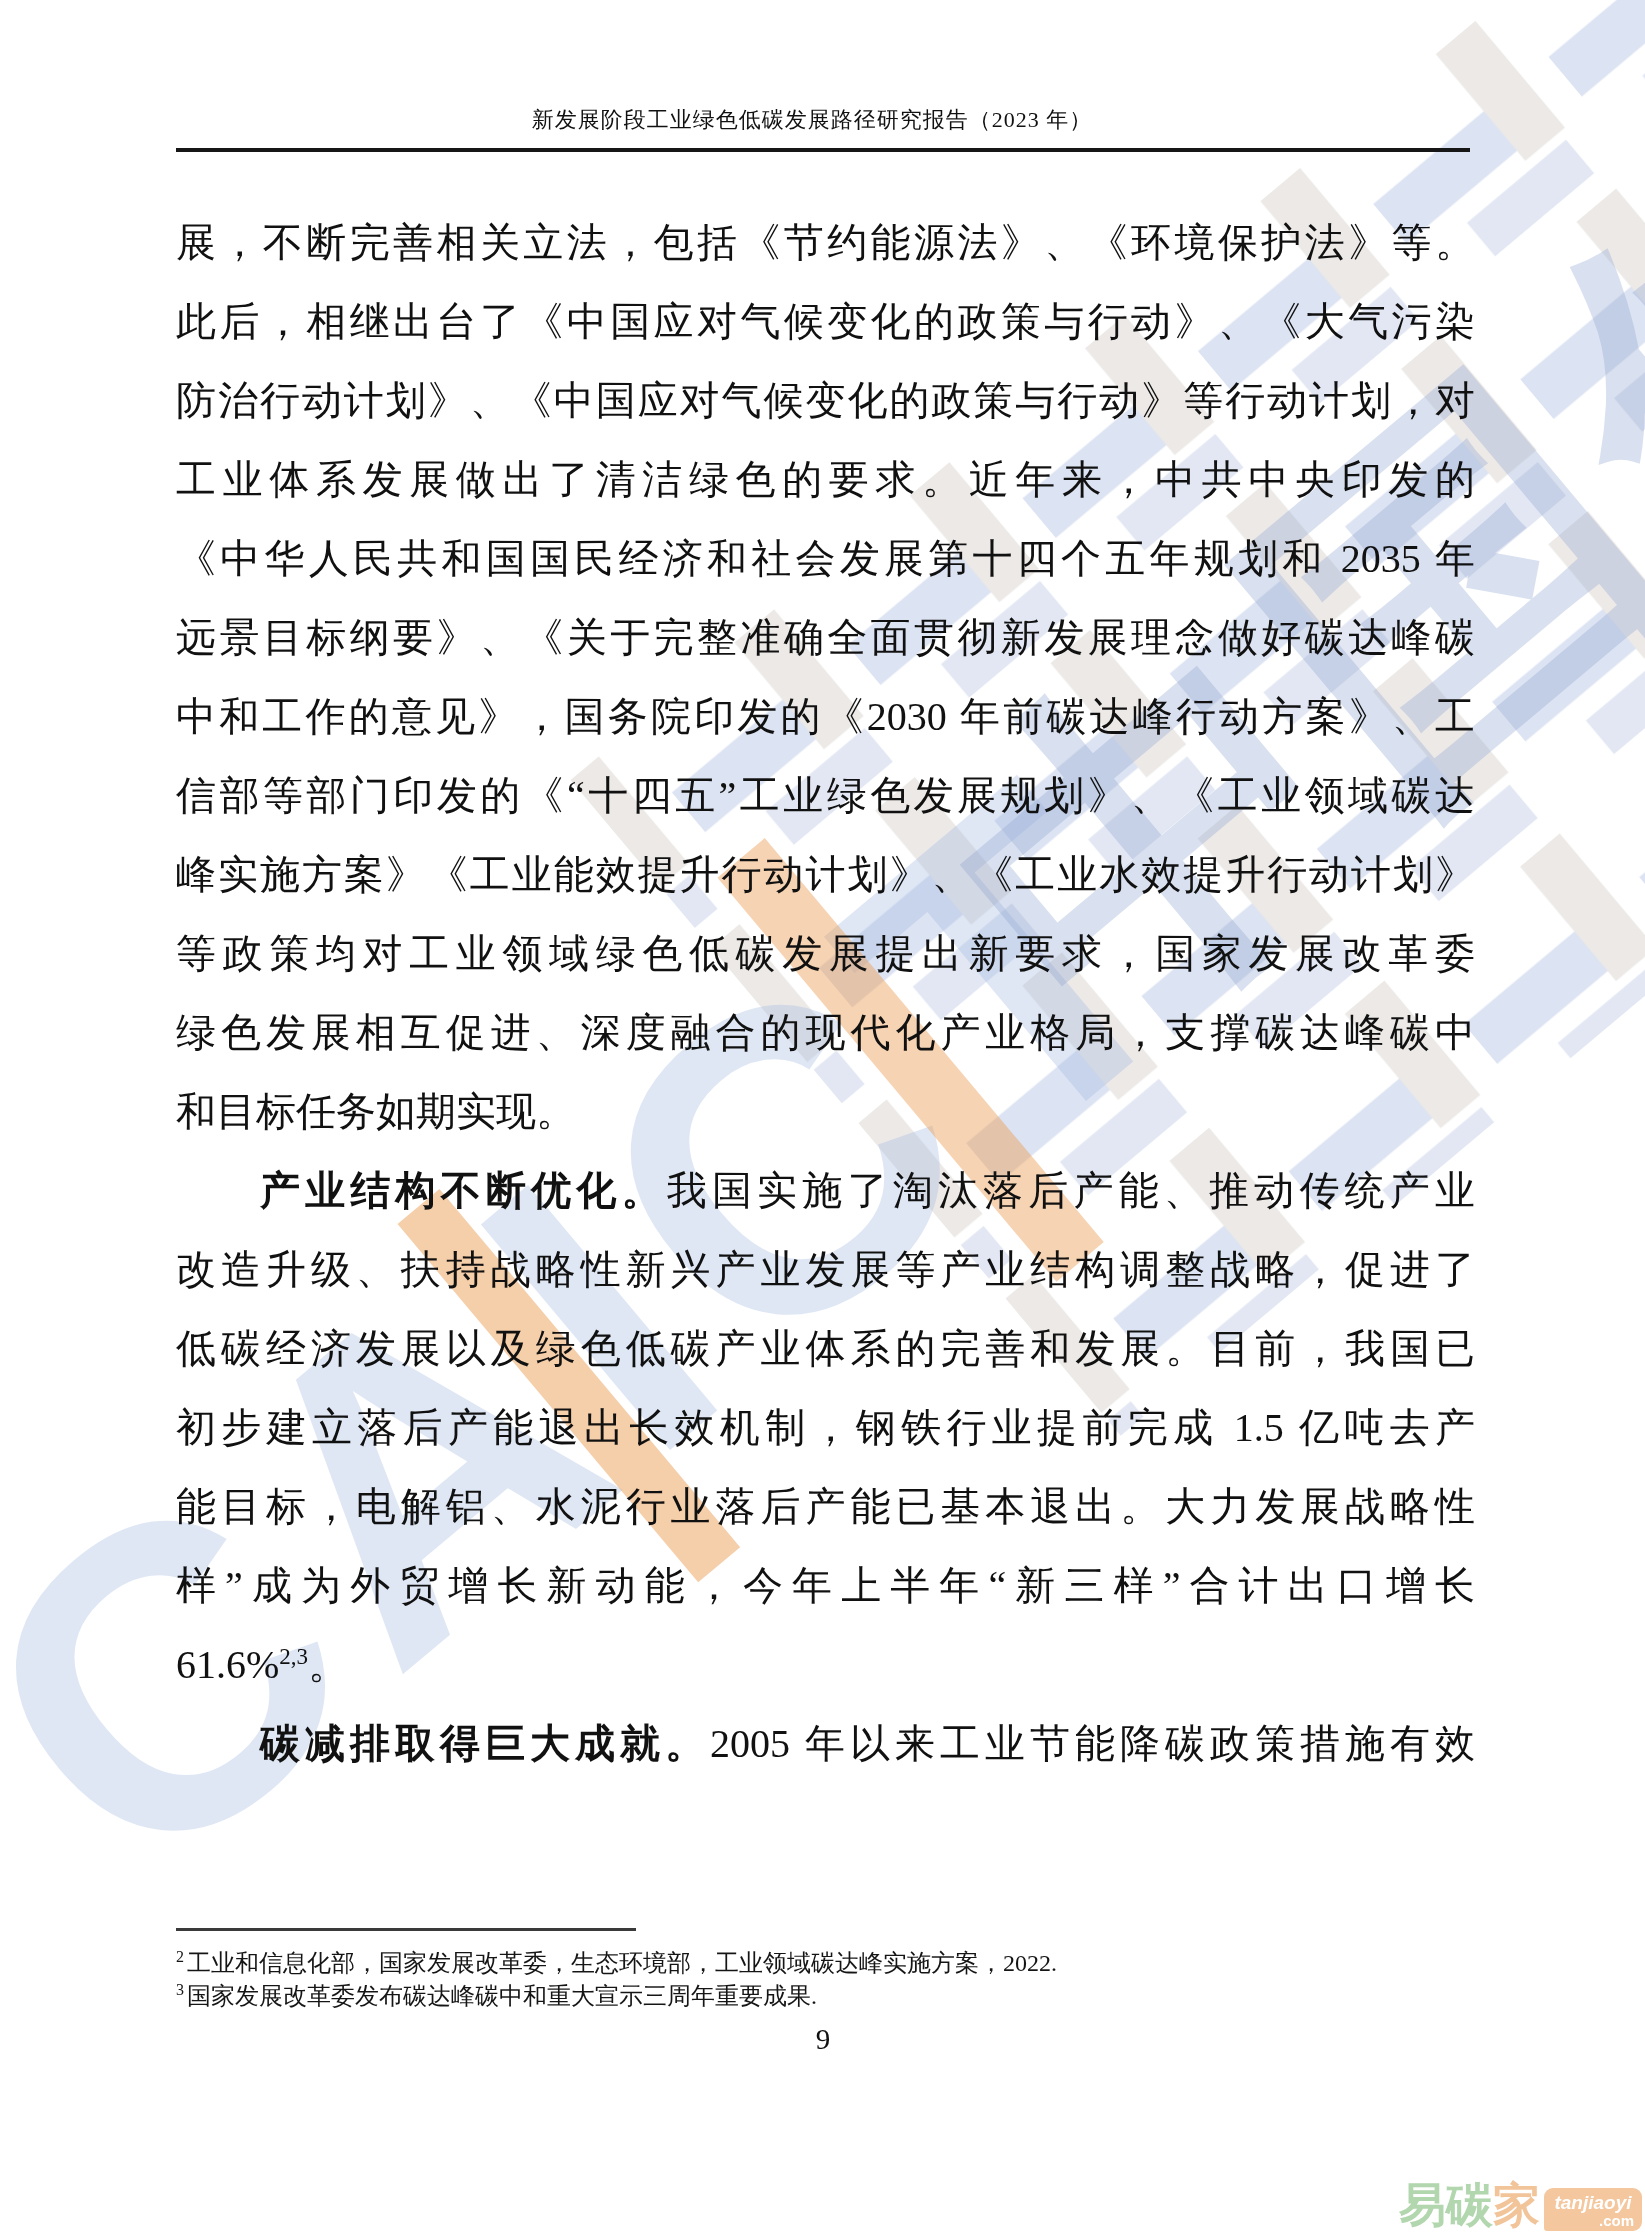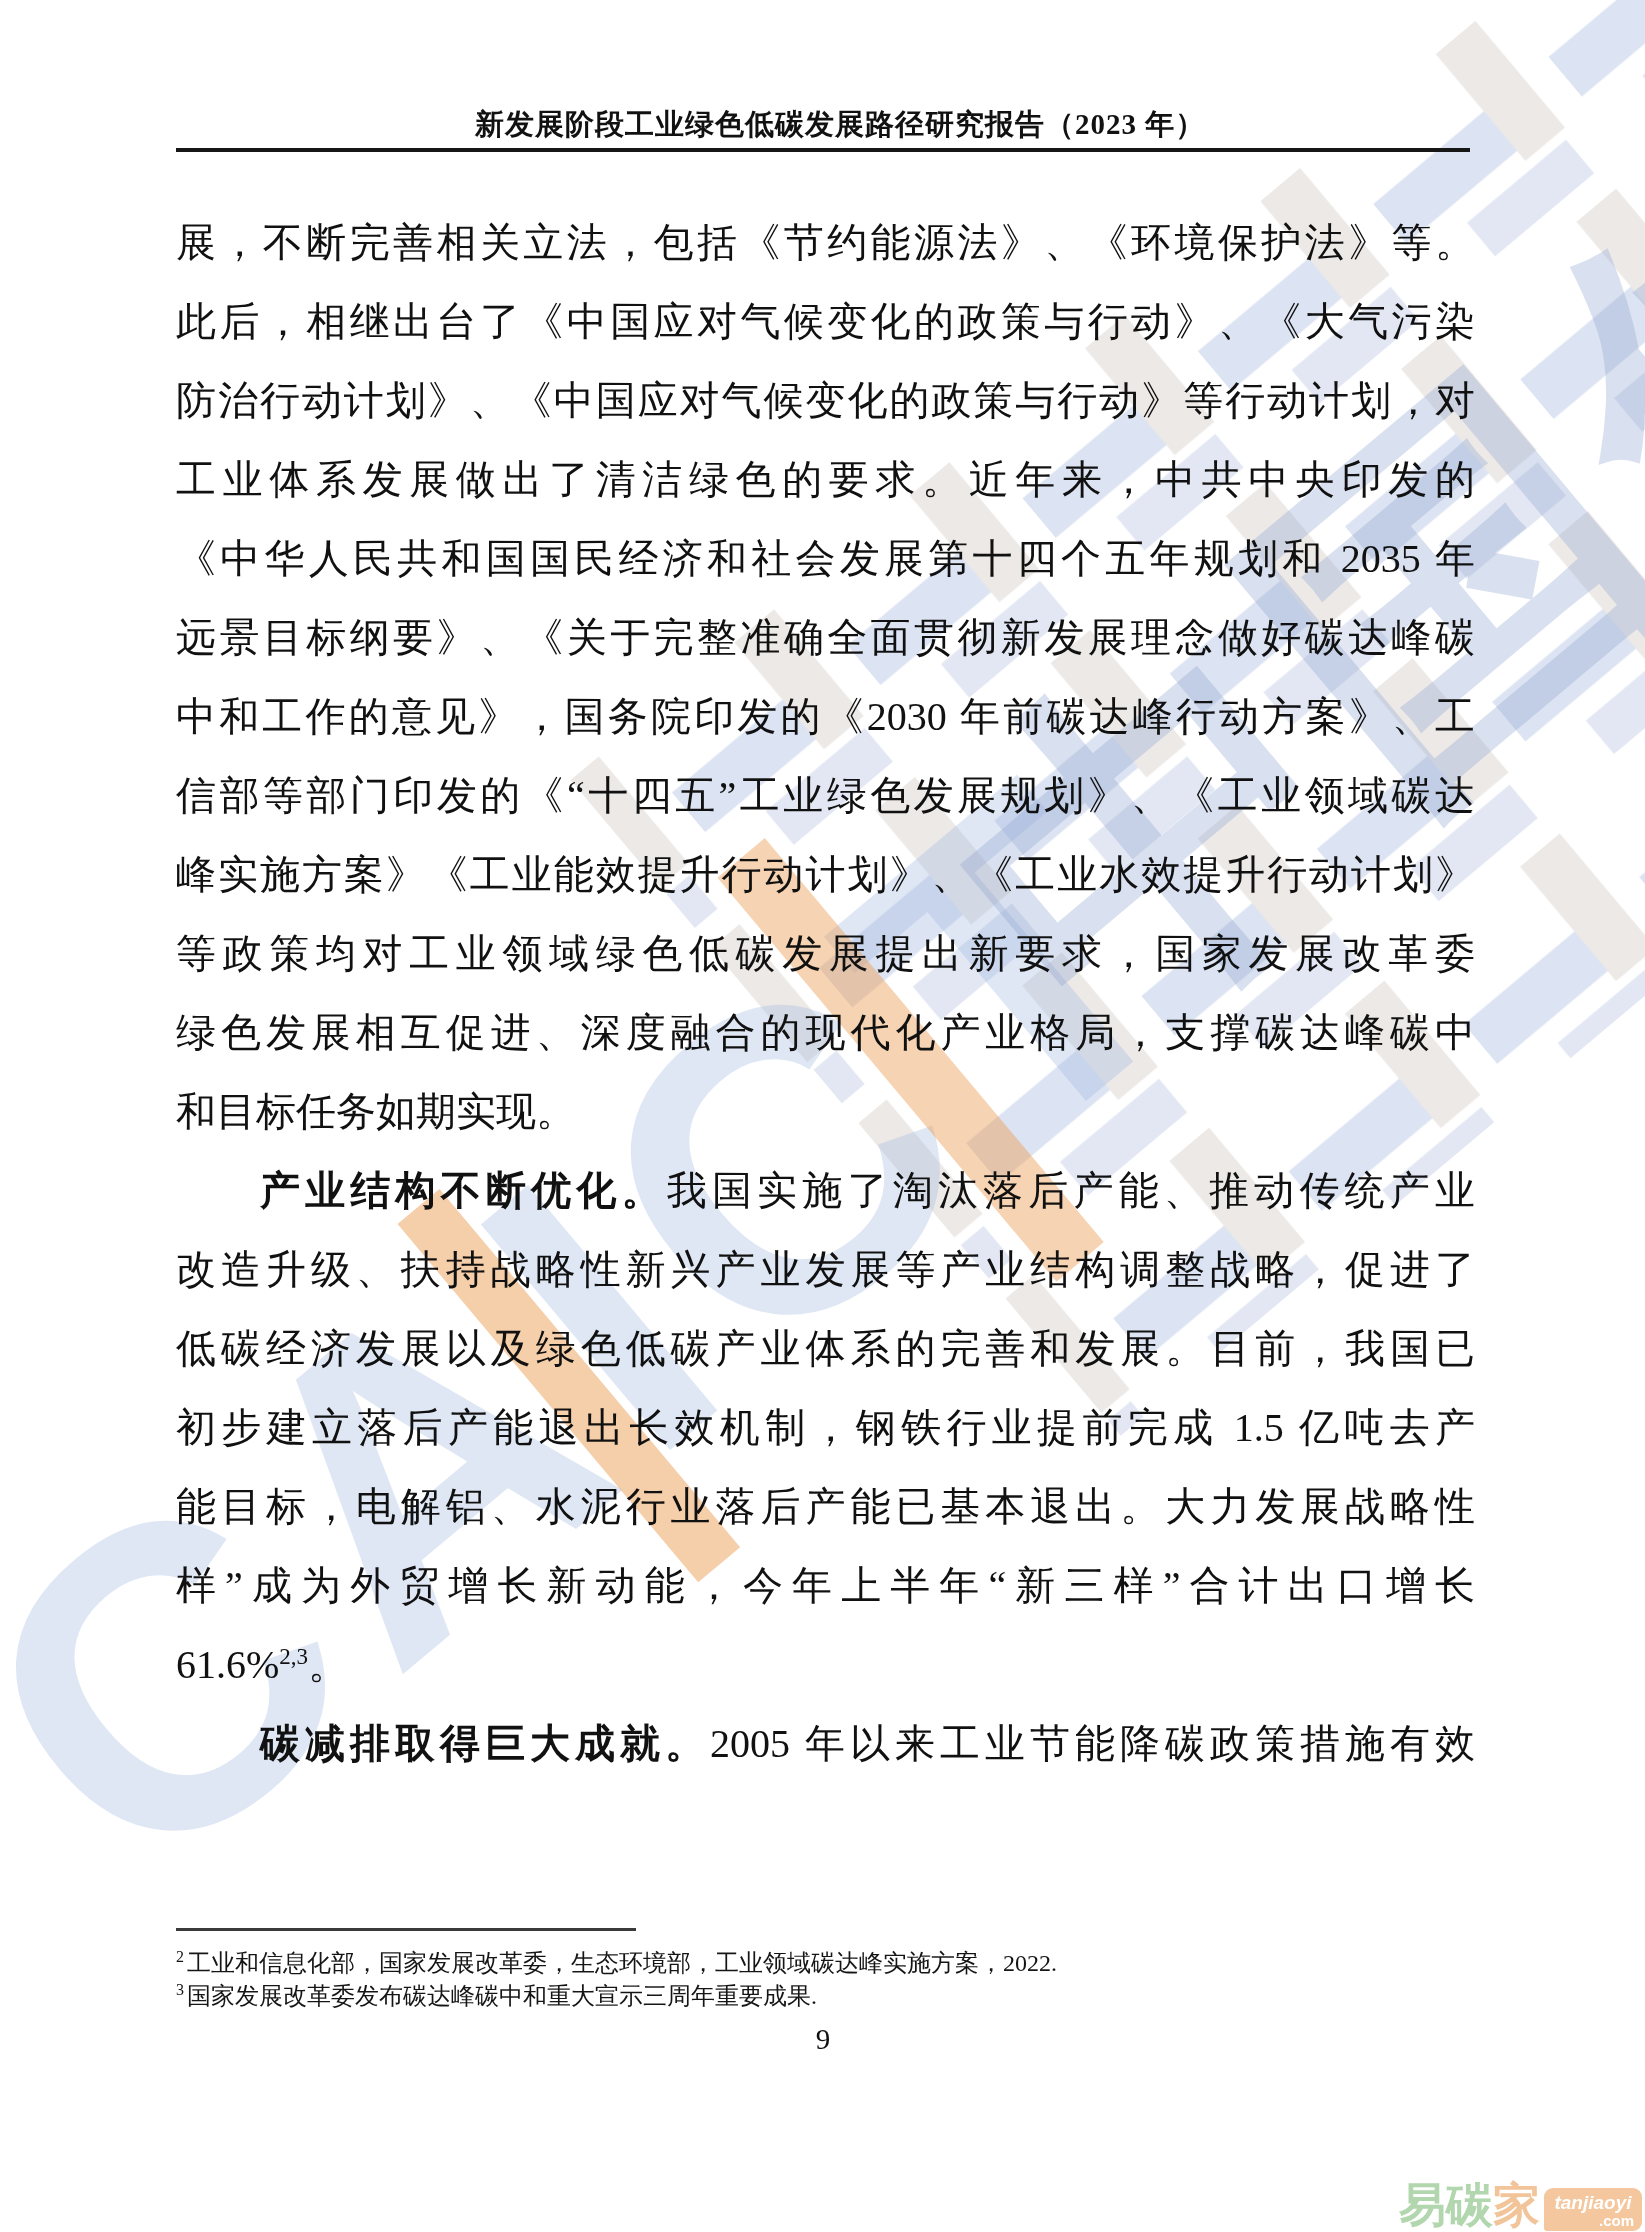--- a/index.html
+++ b/index.html
@@ -7,22 +7,22 @@
     position:relative; width:1646px; height:2233px; margin:0 auto;
     background:#ffffff; overflow:hidden;
     font-family:"Liberation Serif","DejaVu Serif",serif; color:#111;
   }
   
   .wm-svg { position:absolute; left:0; top:0; width:1646px; height:2233px; z-index:0; pointer-events:none; }
   .wm-latin { font-family:"Liberation Sans","DejaVu Sans",sans-serif; font-weight:bold; font-size:430px; letter-spacing:22px; opacity:0.32; }
   .wm-cn   { font-family:"Liberation Serif","DejaVu Serif",serif; font-weight:bold; font-size:370px; letter-spacing:18px; opacity:0.33; }
   
   .header-title {
-    position:absolute; left:193px; width:1294px; top:105px; z-index:2;
-    text-align:center; font-size:29px; font-weight:bold; letter-spacing:1px;
+    position:absolute; left:165px; width:1294px; top:105px; z-index:2;
+    text-align:center; font-size:22px; font-weight:normal; letter-spacing:1px;
   }
   .header-rule { position:absolute; left:176px; width:1294px; top:148px; height:0; border-top:4px solid #161616; z-index:2; }
   
   .body-text { position:absolute; left:176px; top:203px; width:1299px; z-index:1; }
   .line { height:79px; line-height:79px; font-size:40px; white-space:nowrap; text-align:left; }
   .line.j { white-space:normal; text-align:justify; text-align-last:justify; text-justify:inter-character; overflow:hidden; }
   .line.ind { padding-left:84px; }
   .lead { font-family:Liberation Serif, serif; font-weight:700; }
   .line sup { font-size:23px; line-height:0; vertical-align:super; }
   

